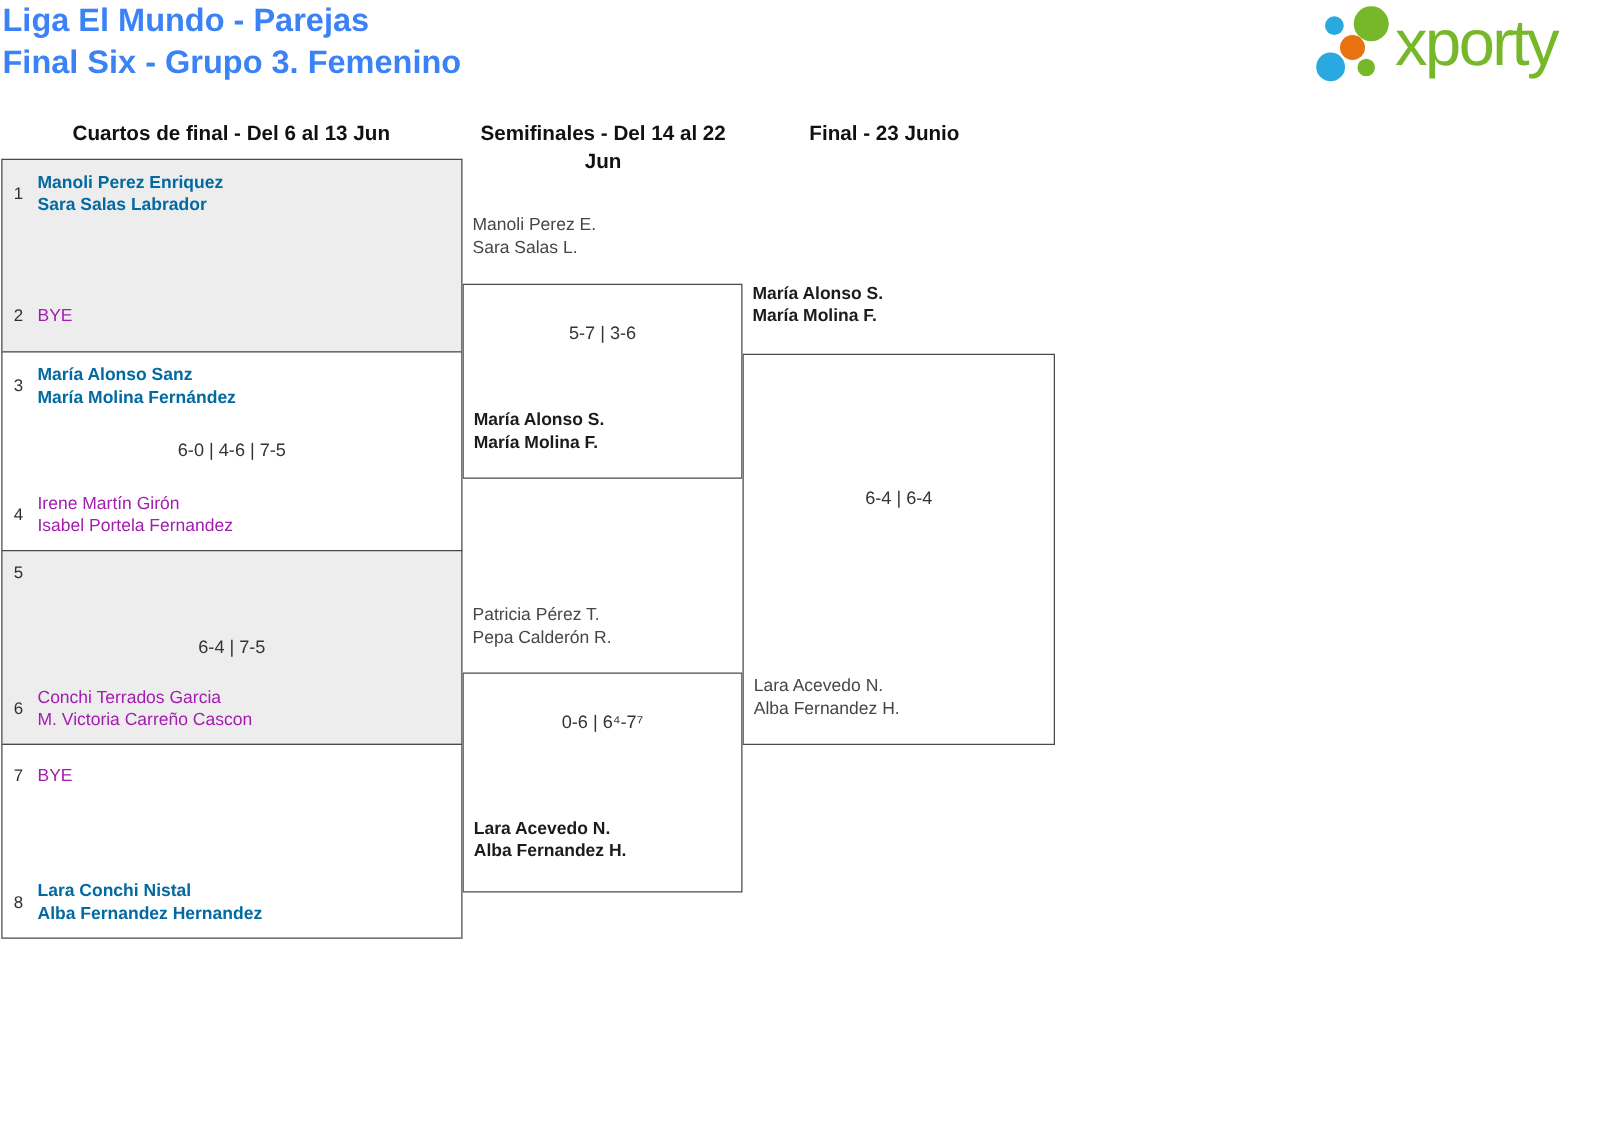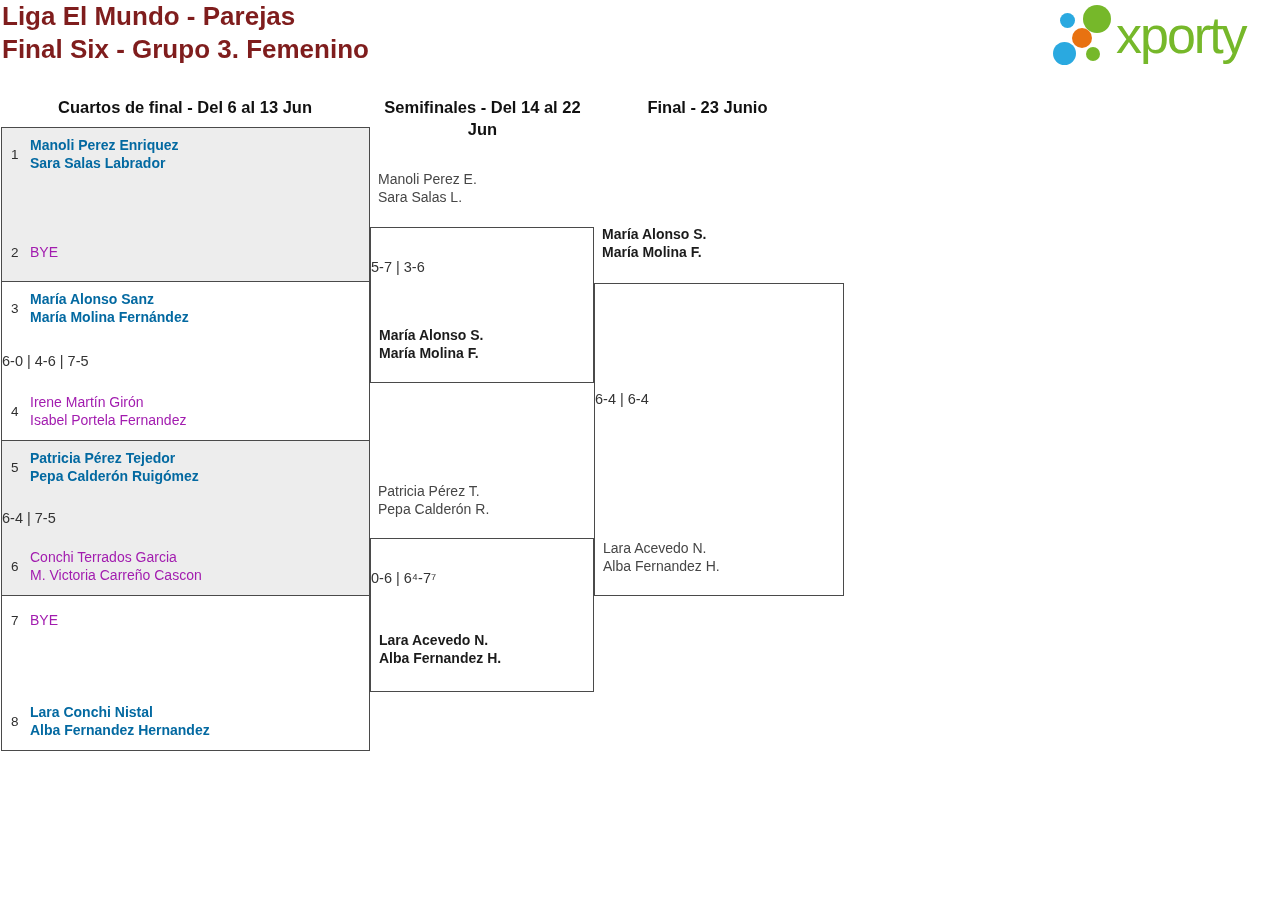--- a/index.html
+++ b/index.html
@@ -1,21 +1,21 @@
 <!DOCTYPE html>
 <html><head>
 <meta charset="utf-8">
 <style>
   html,body{margin:0;padding:0;background:#fff;}
   .page{position:relative;width:1280px;height:905px;background:#ffffff;overflow:hidden;
         font-family:"Liberation Sans","DejaVu Sans",sans-serif;color:#1b1b1b;}
 
   
   .title{position:absolute;left:2px;top:0px;font-size:26px;font-weight:700;
-         line-height:33px;color:#7f1d1d;}
+         line-height:33px;color:#3b82f6;}
   .logo{position:absolute;left:1048px;top:4px;width:232px;height:64px;cursor:pointer;}
   .dot{position:absolute;border-radius:50%;}
   .d1{left:12px;top:9px;width:15px;height:15px;background:#2aa9e0;}
   .d2{left:35px;top:1px;width:28px;height:28px;background:#76b82a;}
   .d3{left:24px;top:24px;width:20px;height:20px;background:#e87211;}
   .d4{left:5px;top:38px;width:23px;height:23px;background:#2aa9e0;}
   .d5{left:38px;top:43px;width:14px;height:14px;background:#76b82a;}
   .wordmark{position:absolute;left:68px;top:0px;font-size:52px;line-height:62px;
             font-weight:400;color:#76b82a;letter-spacing:-2px;}
 
@@ -37,33 +37,33 @@
 
   .slot{position:absolute;left:9px;display:flex;align-items:center;max-width:350px;}
   .slot.top{top:9px;}
   .slot.bottom{bottom:11px;}
   .qf1 .slot.bottom{bottom:20px;}
   .qf4 .slot.top{top:16px;}
   .seed{width:19px;font-size:13.5px;color:#2e2e2e;flex:none;}
   .team{font-size:14px;line-height:17.5px;color:#a21caf;}
   .team.bold{font-weight:700;color:#0369a1;}
 
-  .score{position:absolute;left:0;width:100%;text-align:left;font-size:14.5px;color:#333;}
+  .score{position:absolute;left:0;width:100%;text-align:center;font-size:14.5px;color:#333;}
   .qf .score{top:50%;transform:translateY(-50%);}
 
   
   .feeder{position:absolute;font-size:14px;line-height:18px;color:#464646;}
   .feeder.bold{font-weight:700;color:#1b1b1b;}
   .sf1-label{left:378px;top:170px;}
   .sf2-label{left:378px;top:482px;}
   .final-label{left:602px;top:225px;}
 
   .sf{left:370px;width:224px;}
   .sf1{top:227px;height:156px;}
-  .sf2{top:538px;height:154px;}
+  .sf2{top:538px;height:176px;}
   .sf .score{top:31px;}
   .winner{position:absolute;left:8px;bottom:20px;font-size:14px;line-height:18px;
           font-weight:700;color:#1b1b1b;}
   .sf2 .winner{bottom:24px;}
 
   .fbox{left:594px;top:283px;width:250px;height:313px;}
   .fbox .score{top:107px;}
   .loser{position:absolute;left:8px;bottom:20px;font-size:14px;line-height:18px;color:#464646;}
 </style>
 </head>
@@ -121,24 +121,20 @@
       <div class="team">
         <div>Irene Martín Girón</div>
         <div>Isabel Portela Fernandez</div>
       </div>
     </div>
   </div>
 
   <div class="box qf qf3 shaded">
     <div class="slot top">
       <span class="seed">5</span>
-      <div class="team bold">
-        <div>Patricia Pérez Tejedor</div>
-        <div>Pepa Calderón Ruigómez</div>
-      </div>
     </div>
     <div class="score">6-4 | 7-5</div>
     <div class="slot bottom">
       <span class="seed">6</span>
       <div class="team">
         <div>Conchi Terrados Garcia</div>
         <div>M. Victoria Carreño Cascon</div>
       </div>
     </div>
   </div>

